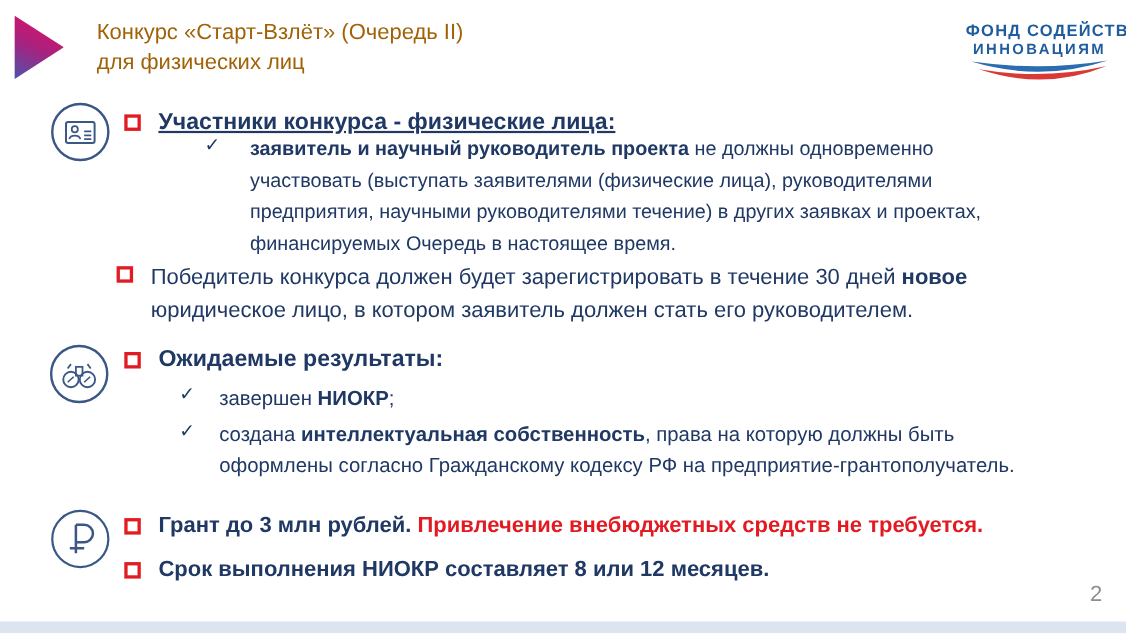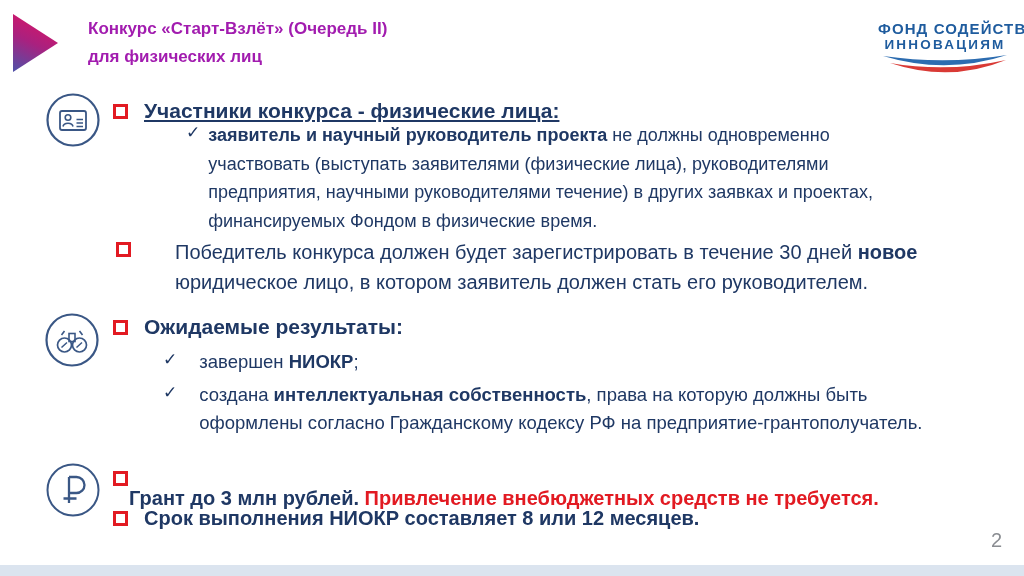--- a/index.html
+++ b/index.html
@@ -2,32 +2,32 @@
 <html><head>
 <meta charset="utf-8">
 <style>
   html,body{margin:0;padding:0;background:#fff;}
   .slide{position:relative;width:1024px;height:576px;background:#ffffff;overflow:hidden;
          font-family:"Liberation Sans",sans-serif;color:#1F3864;}
   
   .triangle{position:absolute;left:13px;top:14px;width:45px;height:58px;
             background:linear-gradient(205deg,#E01262 6%,#A9217F 52%,#4E52A9 100%);
             clip-path:polygon(0 0,100% 50%,0 100%);}
-  .title{position:absolute;left:88px;top:15px;font-size:17px;font-weight:bold;line-height:28px;color:#a21caf;}
+  .title{position:absolute;left:88px;top:15px;font-size:20px;font-weight:normal;line-height:28px;color:#a16207;}
   .logo{position:absolute;right:12px;top:20px;width:134px;text-align:center;color:#1F5C9E;}
   .logo-l1{font-size:15px;font-weight:bold;letter-spacing:1.1px;white-space:nowrap;}
   .logo-l2{font-size:13.5px;font-weight:bold;letter-spacing:2.2px;white-space:nowrap;}
   .logo-swoosh{display:block;margin:1px auto 0;}
   
   .row{position:absolute;display:flex;align-items:flex-start;}
   .sq{flex:none;width:9px;height:9px;border:3.5px solid #E21A22;margin-top:5px;background:#fff;}
   .chk{flex:none;font-family:"DejaVu Sans",sans-serif;font-size:17px;color:#1F3864;line-height:1;margin-top:3px;}
   .h{font-size:21px;font-weight:bold;line-height:24px;}
   .g16{margin-left:16px;}
-  .g17{margin-left:8px;}
+  .g17{margin-left:27px;}
   .g22{margin-left:22px;}
   .t20{font-size:20px;line-height:30px;}
   .t18{font-size:18px;line-height:28.5px;}
   .t185{font-size:18.5px;line-height:27.5px;}
   .b{font-weight:bold;}
   .red{color:#E21A22;}
   .grant{font-size:20px;font-weight:bold;line-height:24px;}
   .icon{position:absolute;}
   .icon svg{display:block;}
   .pagenum{position:absolute;right:22px;top:529px;font-size:20px;color:#8A8D92;}
@@ -67,25 +67,25 @@
     <span class="sq"></span>
     <span class="h g16">Участники конкурса - физические лица:</span>
   </div>
 
   <div class="row" style="left:186px;top:121px;">
     <span class="chk">✓</span>
     <div class="t18 g17">
       <div><span class="b">заявитель  и научный руководитель проекта</span><span> не должны одновременно</span></div>
       <div>участвовать (выступать заявителями (физические лица), руководителями</div>
       <div>предприятия, научными руководителями течение) в других заявках и проектах,</div>
-      <div>финансируемых Фондом в физические время.</div>
+      <div>финансируемых Очередь в настоящее время.</div>
     </div>
   </div>
 
-  <div class="row" style="left:116px;top:237px;gap:28px;">
+  <div class="row" style="left:106px;top:237px;">
     <span class="sq"></span>
     <div class="t20 g16">
       <div><span>Победитель конкурса должен будет зарегистрировать в течение 30 дней </span><span class="b">новое</span></div>
       <div>юридическое лицо, в котором заявитель должен стать его руководителем.</div>
     </div>
   </div>
 
   <div class="icon" style="left:44px;top:312px;">
     <svg width="56" height="56" viewBox="0 0 56 56" fill="none" stroke="#3A5785">
       <circle cx="28" cy="28" r="25.5" stroke-width="2.2"></circle>
@@ -117,21 +117,21 @@
     </div>
   </div>
 
   <div class="icon" style="left:45px;top:462px;">
     <svg width="56" height="56" viewBox="0 0 56 56" fill="none" stroke="#3A5785">
       <circle cx="28" cy="28" r="25.5" stroke-width="2"></circle>
       <path d="M24 15 V41 M24 15 h7.5 a8 8 0 0 1 0 16 H24 M18.5 36.5 H31.5" stroke-width="2.3"></path>
     </svg>
   </div>
 
-  <div class="row" style="left:113px;top:466px;flex-direction:column;">
+  <div class="row" style="left:113px;top:466px;">
     <span class="sq"></span>
     <div class="grant g16">
       <span>Грант до 3 млн рублей.</span><span class="red"> Привлечение внебюджетных средств не требуется.</span>
     </div>
   </div>
 
   <div class="row" style="left:113px;top:506px;text-align:right;">
     <span class="sq"></span>
     <div class="grant g16">Срок выполнения НИОКР составляет 8 или 12 месяцев.</div>
   </div>

